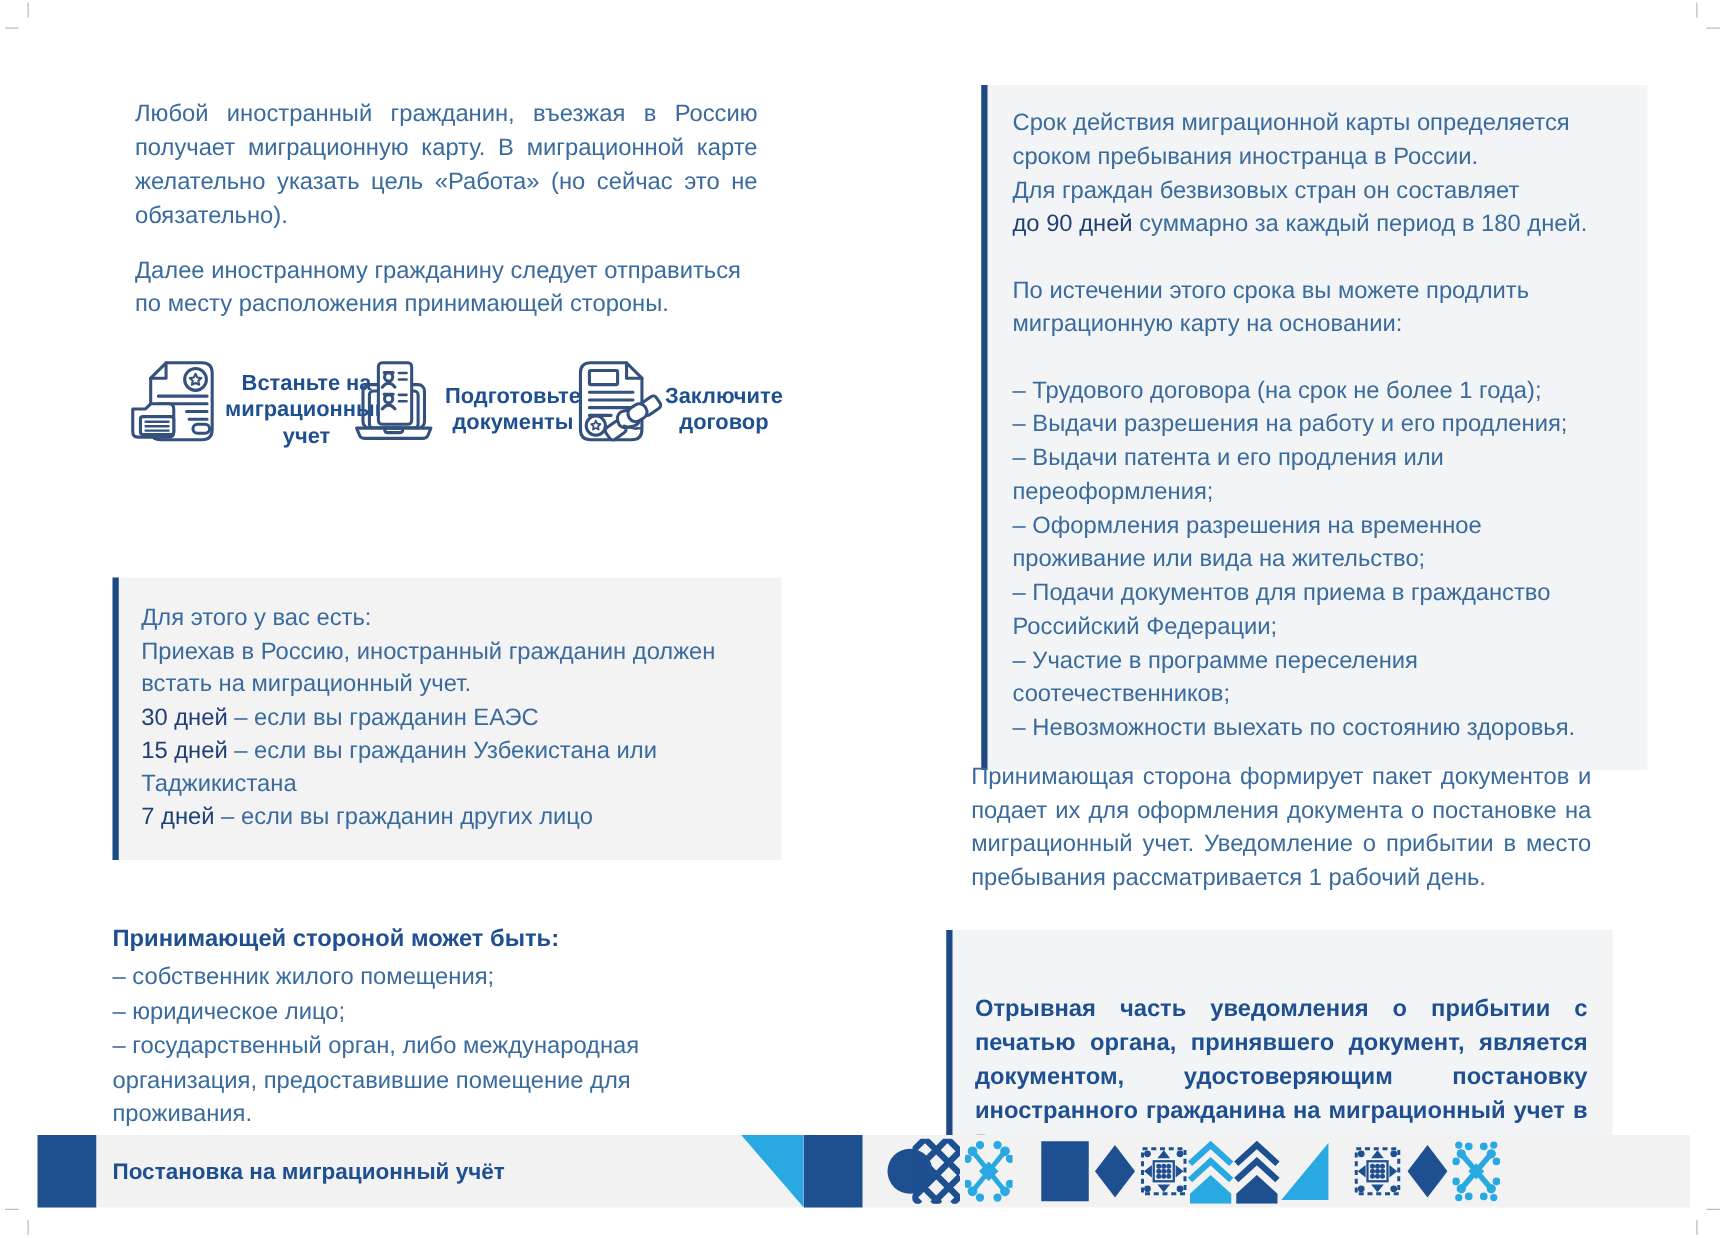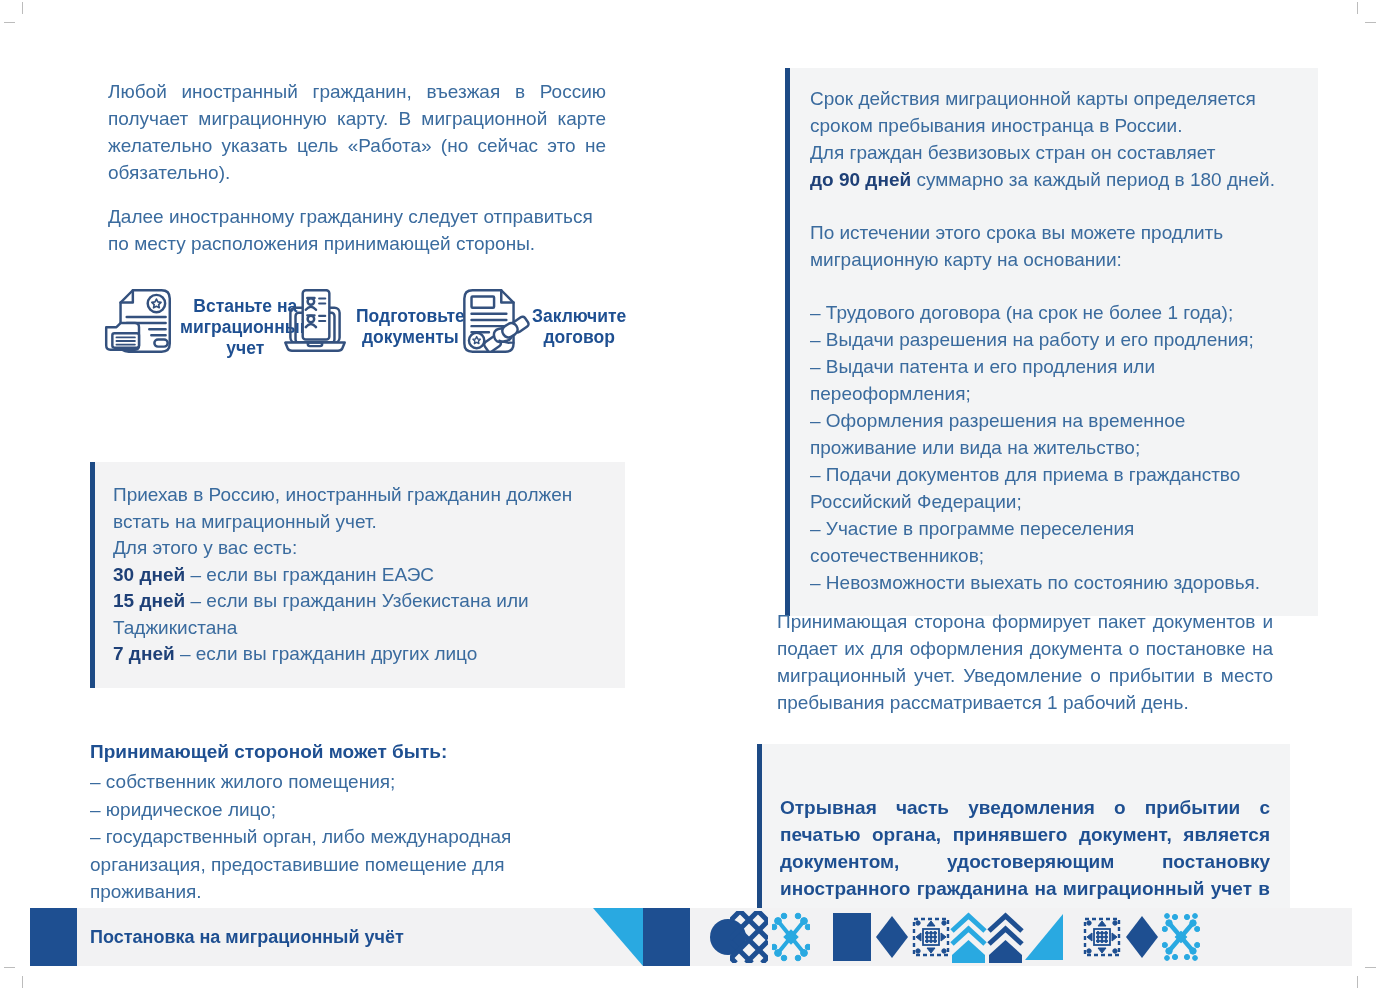--- a/index.html
+++ b/index.html
@@ -1,21 +1,21 @@
 <!DOCTYPE html>
 <html><head>
 <meta charset="utf-8">
 <style>
   html,body{margin:0;padding:0;background:#fff;}
   .page{position:relative;width:1380px;height:990px;background:#ffffff;overflow:hidden;
         font-family:"Liberation Sans","DejaVu Sans",sans-serif;}
   
   .body-text{color:#3a6b9e;font-size:19px;line-height:27px;}
   .justify{text-align:justify;}
-  b,.bold{font-weight:bold;}
+  b,.bold{font-weight:normal;}
   
   .para1{position:absolute;left:108px;top:78px;width:498px;}
   .para2{position:absolute;left:108px;top:203px;width:510px;}
   .steps{position:absolute;left:98px;top:280px;width:520px;display:flex;justify-content:space-between;}
   .step{width:168px;display:flex;flex-direction:row;align-items:center;}
   .step svg{width:82px;height:82px;display:block;}
   .step-label{margin-top:12px;text-align:center;color:#1e4f91;font-weight:bold;font-size:17.5px;line-height:21px;}
   .info-box{position:absolute;left:90px;top:462px;width:535px;box-sizing:border-box;
             background:#f3f3f4;border-left:5px solid #1d4a85;padding:20px 18px 20px 18px;}
   .info-box .line{color:#3a6b9e;font-size:19px;line-height:26.5px;}
@@ -117,22 +117,22 @@
               <path d="M48 59 l4.5 1.6 M53 60.5 l4.5 1 M58 61 l4 .2" fill="none" stroke-width="1.8"></path>
             </g>
           </g>
         </svg>
       </span>
       <div class="step-label">Заключите договор</div>
     </div>
   </div>
 
   <div class="info-box">
+    <div class="line">Для этого у вас есть:</div>
     <div class="line">Приехав в Россию, иностранный гражданин должен встать на миграционный учет.</div>
-    <div class="line">Для этого у вас есть:</div>
     <div class="line"><b>30 дней</b><span> – если вы гражданин ЕАЭС</span></div>
     <div class="line"><b>15 дней</b><span> – если вы гражданин Узбекистана или Таджикистана</span></div>
     <div class="line"><b>7 дней</b><span> – если вы гражданин других лицо</span></div>
   </div>
 
   <div class="host">
     <div class="host-heading">Принимающей стороной может быть:</div>
     <div class="line">– собственник жилого помещения;</div>
     <div class="line">– юридическое лицо;</div>
     <div class="line">– государственный орган, либо международная организация, предоставившие помещение для проживания.</div>

